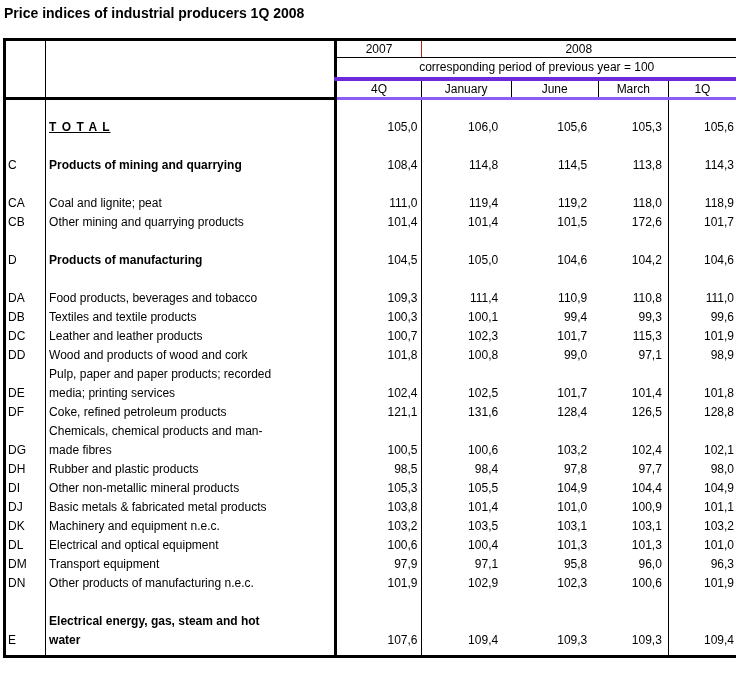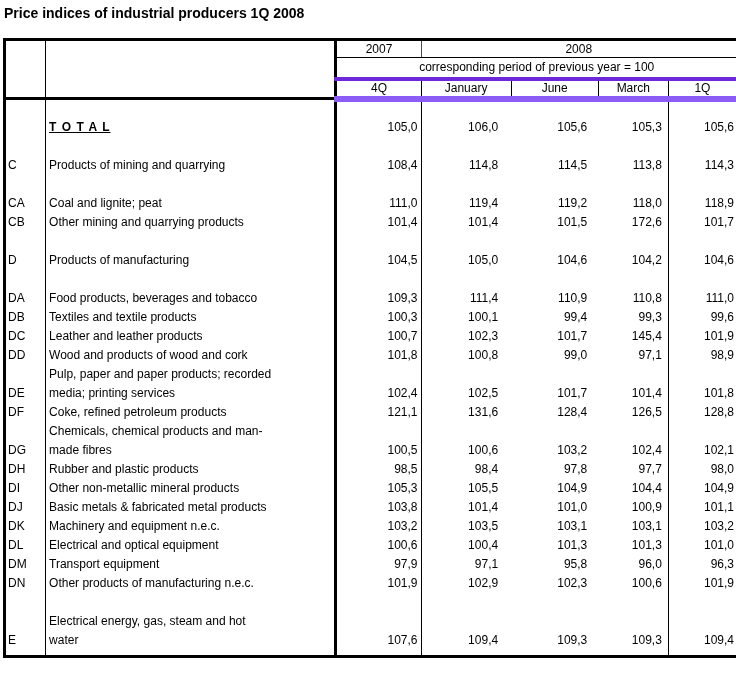--- a/index.html
+++ b/index.html
@@ -34,36 +34,36 @@
   }
   thead th { text-align: center; vertical-align: middle; }
   thead tr.r1 { height: 18px; }
   thead tr.r2 { height: 21px; }
   thead tr.r3 { height: 20px; }
   th.h-left  { border-right: 1px solid #000; border-bottom: 3px solid #000; }
   th.h-desc  { border-right: 3px solid #000; border-bottom: 3px solid #000; }
   th.h-2007  { border-right: 1px solid #b91c1c; border-bottom: 1px solid #000; }
   th.h-2008  { border-bottom: 1px solid #000; }
   th.h-note  { border-bottom: 4px solid #6d28d9; }
-  thead tr.r3 th { border-right: 1px solid #000; border-bottom: 6px solid #8b5cf6; }
+  thead tr.r3 th { border-right: 1px solid #000; border-bottom: 3px solid #8b5cf6; }
   thead tr.r3 th:last-child { border-right: none; }
 
   tbody tr { height: 19px; }
   tbody tr.h2 { height: 38px; }
   tbody tr:last-child { height: 7px; }
   tbody td { vertical-align: bottom; line-height: 19px; }
   td.code { padding-left: 2px; border-right: 1px solid #000; }
   td.desc { padding-left: 3px; border-right: 3px solid #000; white-space: normal; }
   td.v    { text-align: right; }
   td.v0   { padding-right: 3px;  border-right: 1px solid #000; }
   td.v1   { padding-right: 13px; }
   td.v2   { padding-right: 11px; }
   td.v3   { padding-right: 6px;  border-right: 1px solid #000; }
   td.v4   { padding-right: 2px; }
-  tr.bold td.desc { font-weight: normal; }
+  tr.bold td.desc { font-weight: bold; }
   tr.total td.desc { font-weight: bold; text-decoration: underline; letter-spacing: 1px; }
 </style>
 </head>
 <body>
 
 <div class="title">Price indices of industrial producers 1Q 2008</div>
 
 <table class="grid">
   <colgroup>
     <col style="width:41px">
@@ -200,21 +200,21 @@
         <td class="v v2">99,4</td>
         <td class="v v3">99,3</td>
         <td class="v v4">99,6</td>
       </tr>
       <tr>
         <td class="code">DC</td>
         <td class="desc">Leather and leather products</td>
         <td class="v v0">100,7</td>
         <td class="v v1">102,3</td>
         <td class="v v2">101,7</td>
-        <td class="v v3">145,4</td>
+        <td class="v v3">115,3</td>
         <td class="v v4">101,9</td>
       </tr>
       <tr>
         <td class="code">DD</td>
         <td class="desc">Wood and products of wood and cork</td>
         <td class="v v0">101,8</td>
         <td class="v v1">100,8</td>
         <td class="v v2">99,0</td>
         <td class="v v3">97,1</td>
         <td class="v v4">98,9</td>

